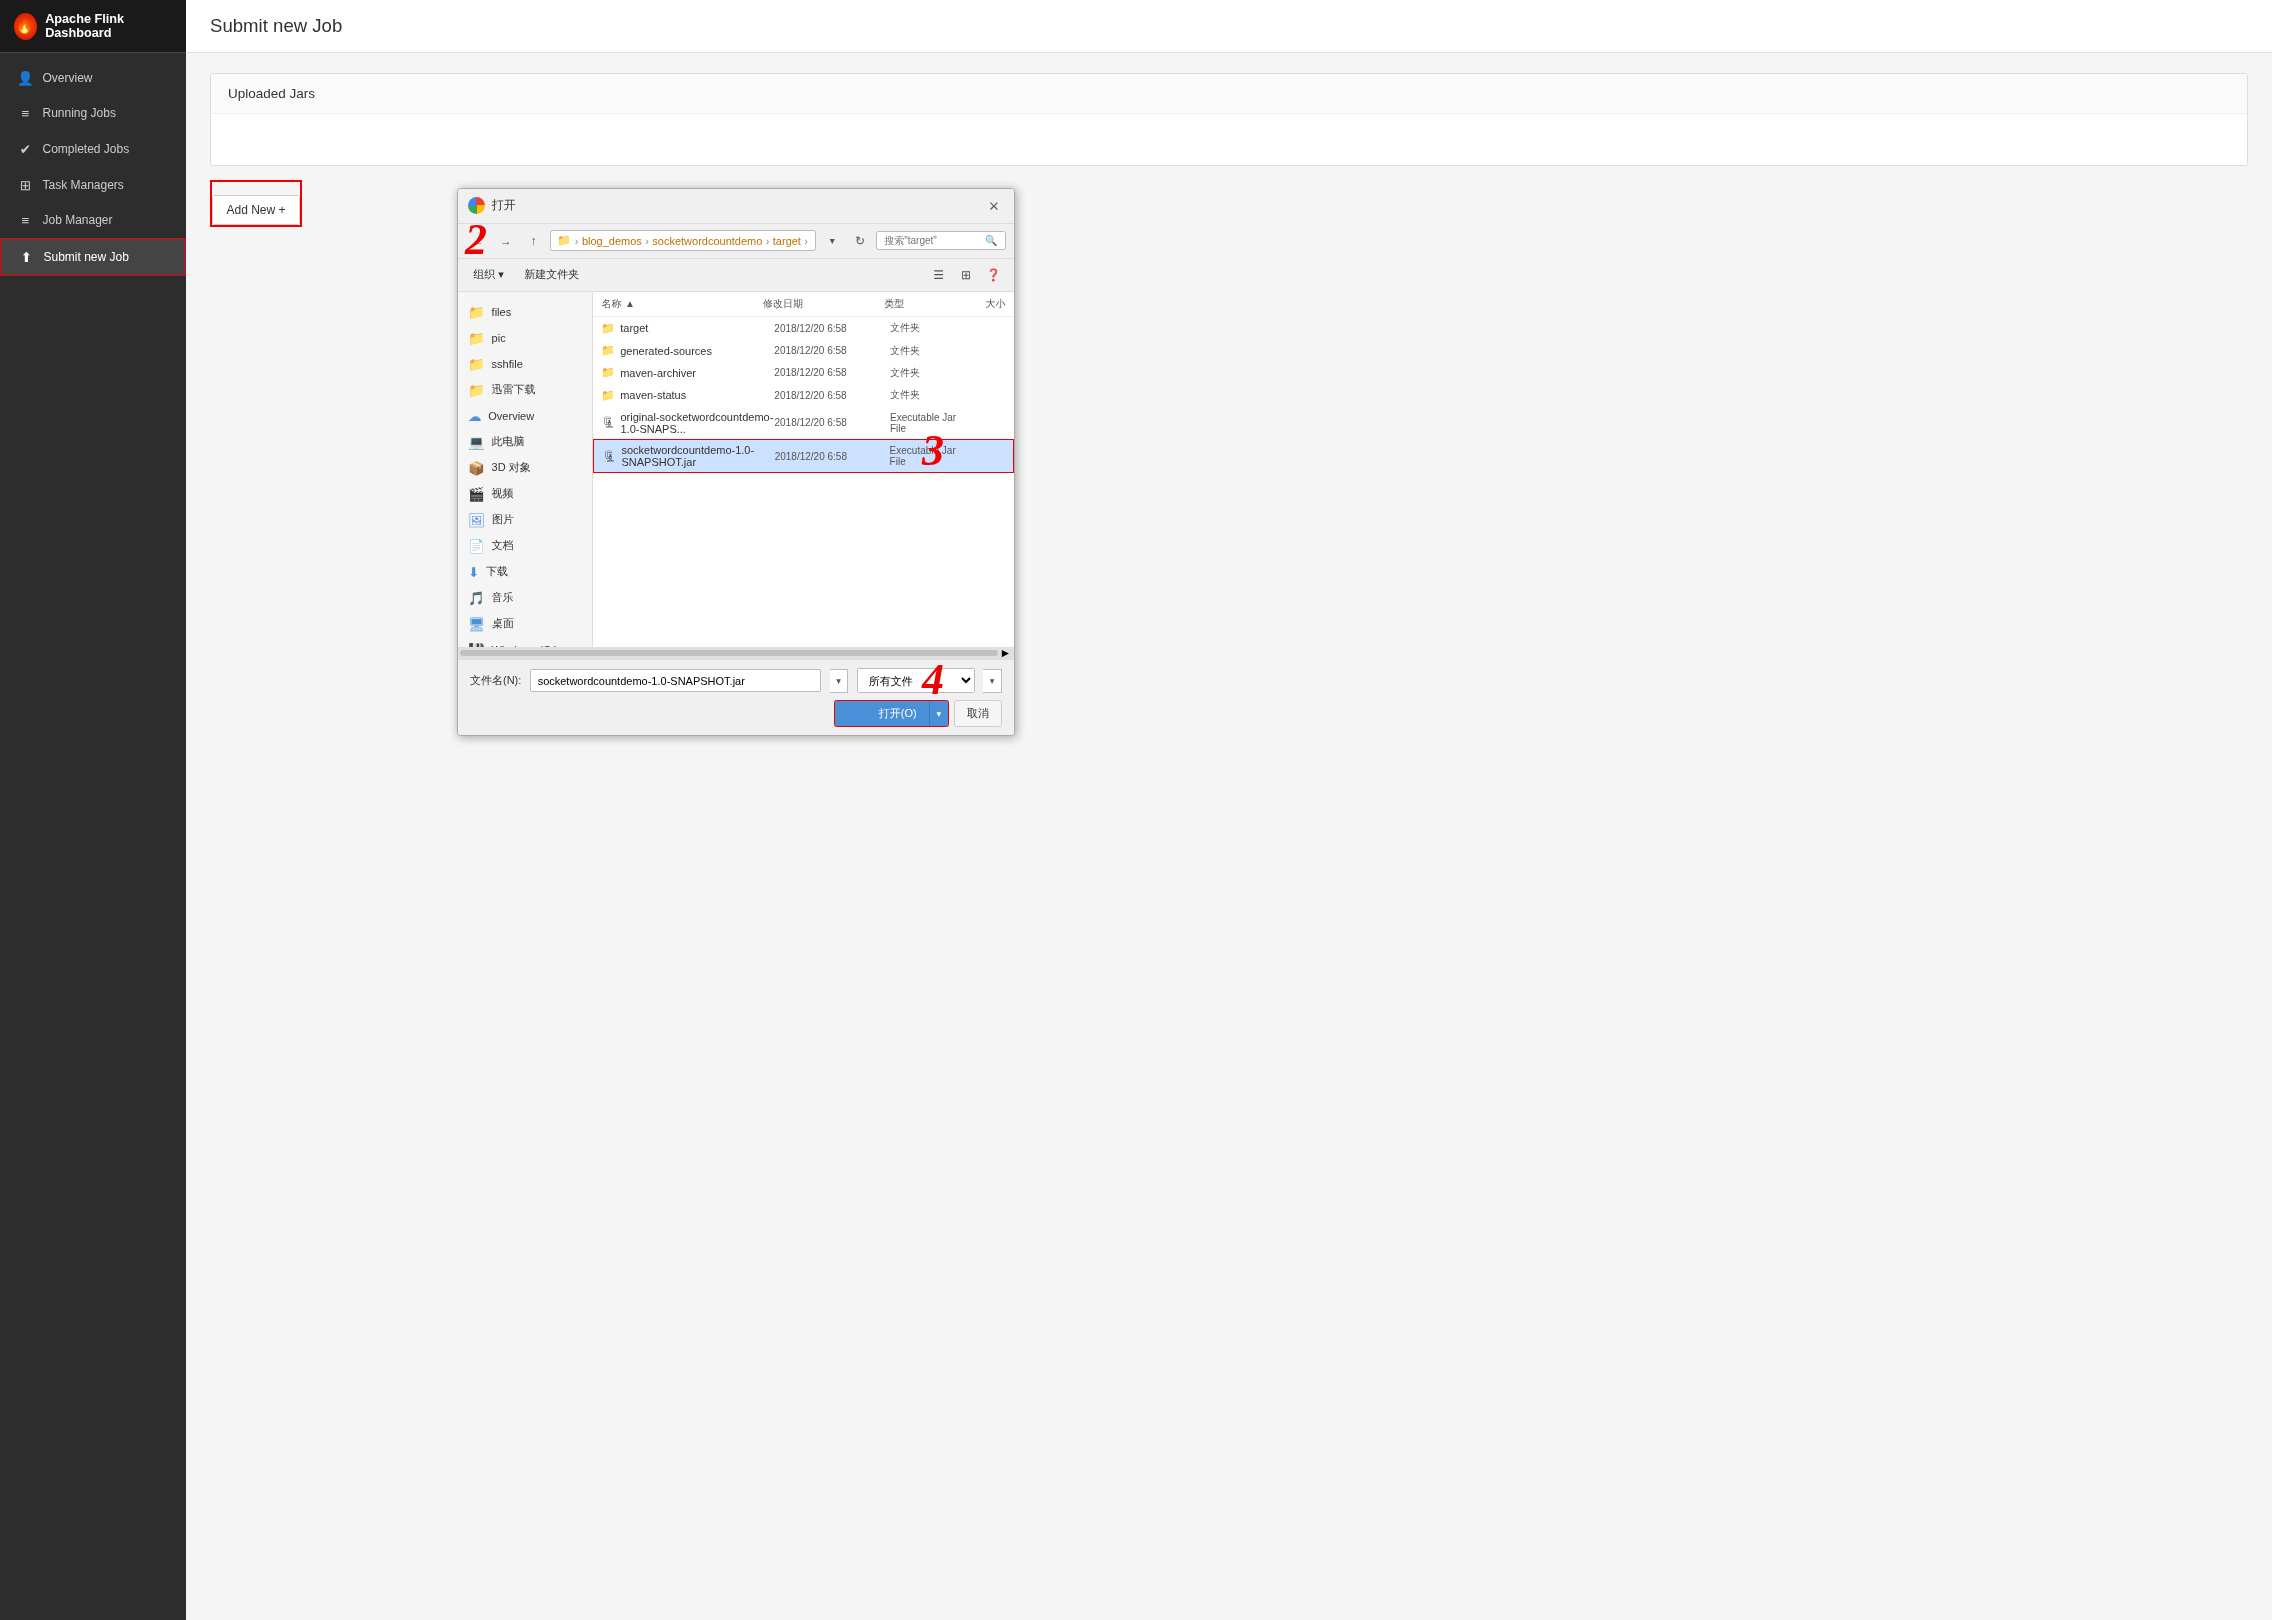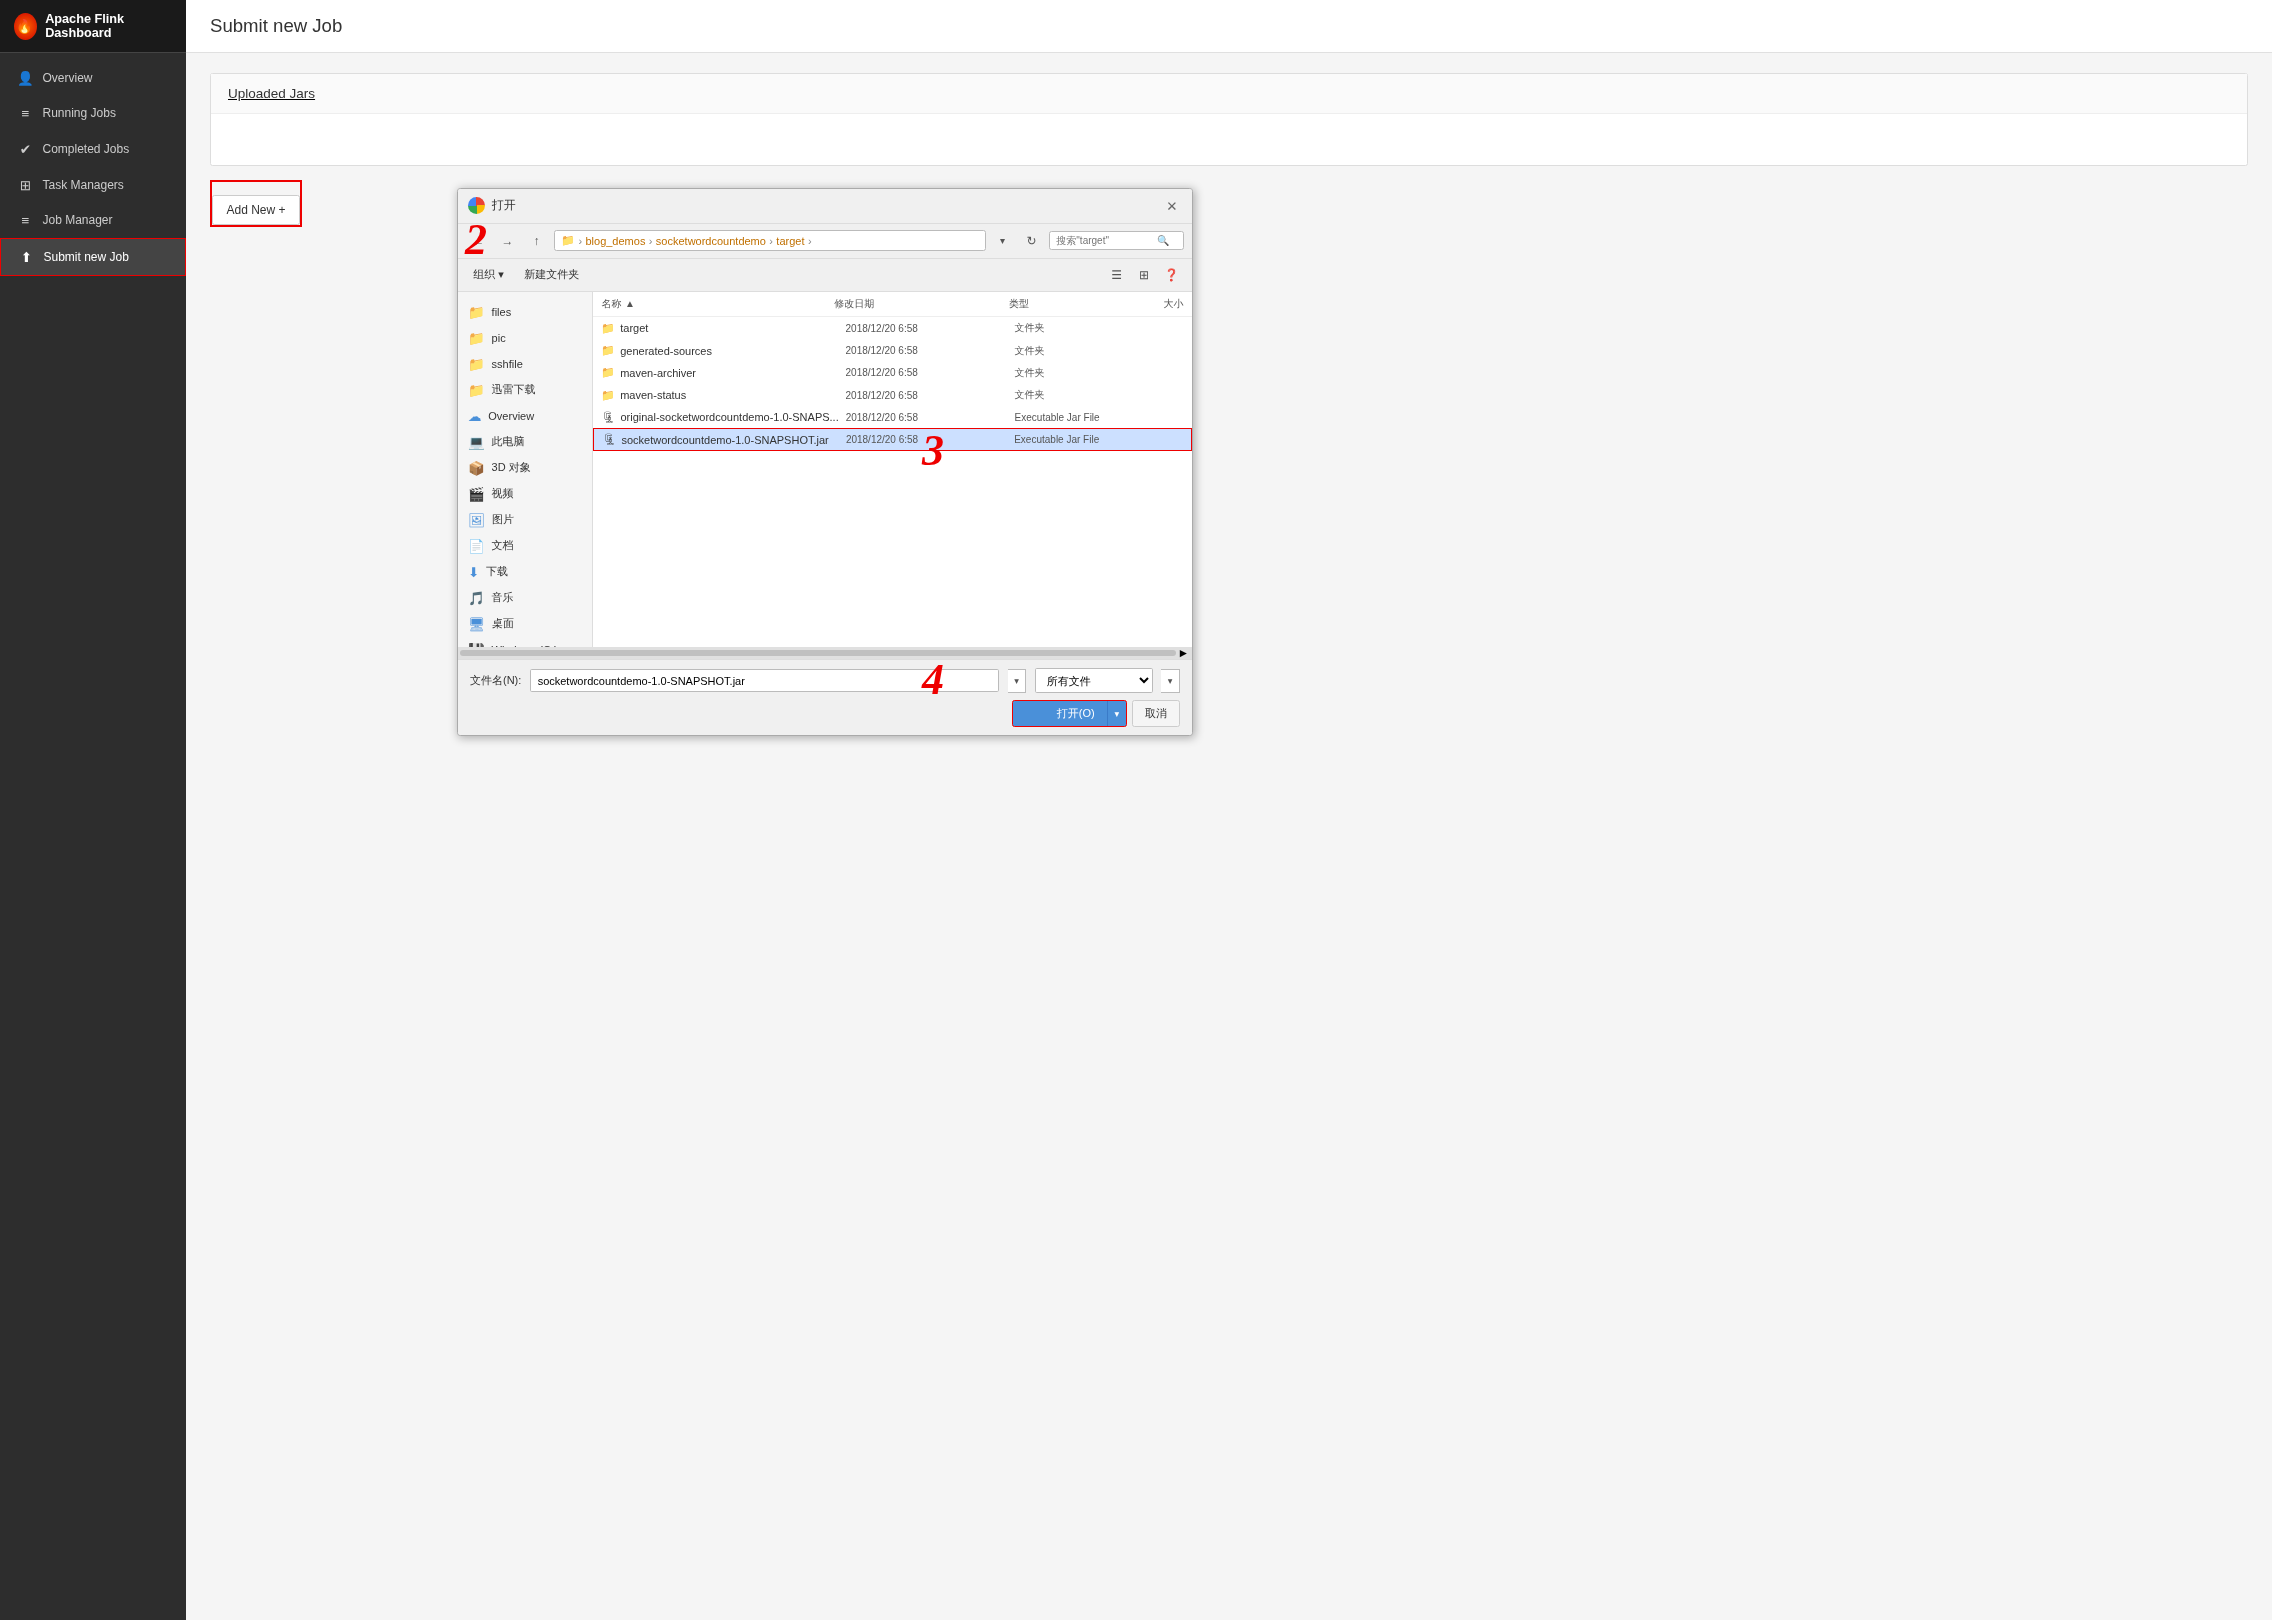--- a/index.html
+++ b/index.html
@@ -64,21 +64,20 @@
       font-size: 18.6px;
       font-weight: 400;
       color: #333;
       border-bottom: 0.8px solid #e0e0e0;
     }
     .main-content {
       flex: 1;
       padding: 20px 24px;
       overflow: auto;
       position: relative;
-      text-decoration: underline;
     }
 
     
     .panel {
       background: #fff;
       border: 0.8px solid #ddd;
       border-radius: 2.5px;
     }
     .panel-header {
       padding: 12px 17px;
@@ -116,21 +115,21 @@
       cursor: pointer;
       margin-top: 13.5px;
     }
 
     
     .dialog-overlay {
       position: absolute;
       top: 135px;
       left: 271px;
       right: 0;
-      width: 736px;
+      width: 558px;
       background: #f0f0f0;
       border: 0.8px solid #aaa;
       box-shadow: 1.7px 1.7px 10px rgba(0,0,0,0.3);
       z-index: 100;
       border-radius: 3.4px;
       overflow: hidden;
     }
     .dialog-titlebar {
       background: #f0f0f0;
       padding: 6.8px 10px;

